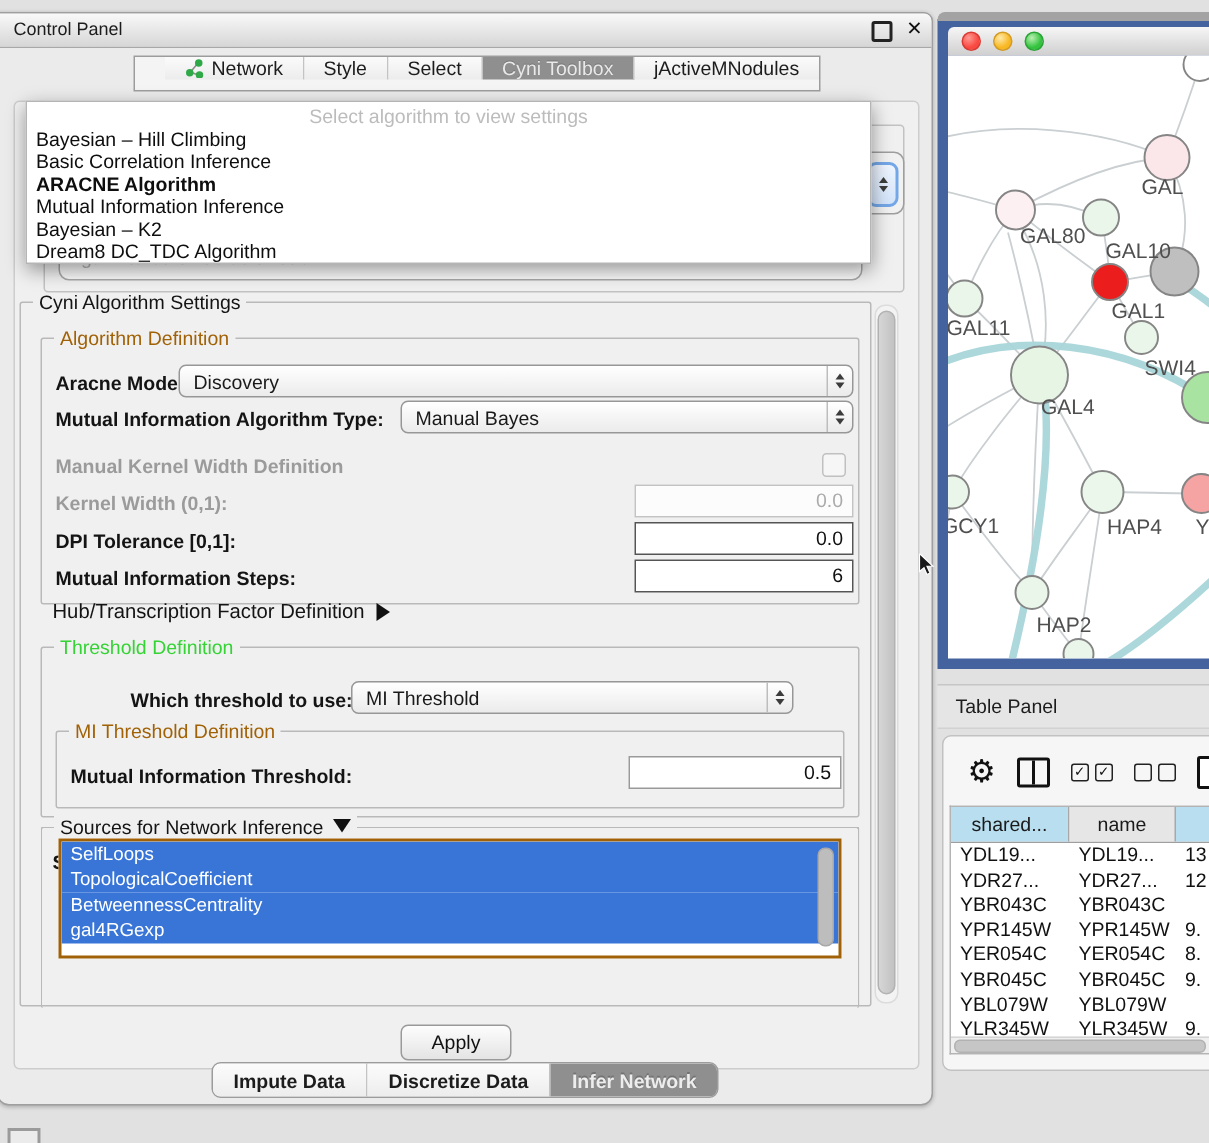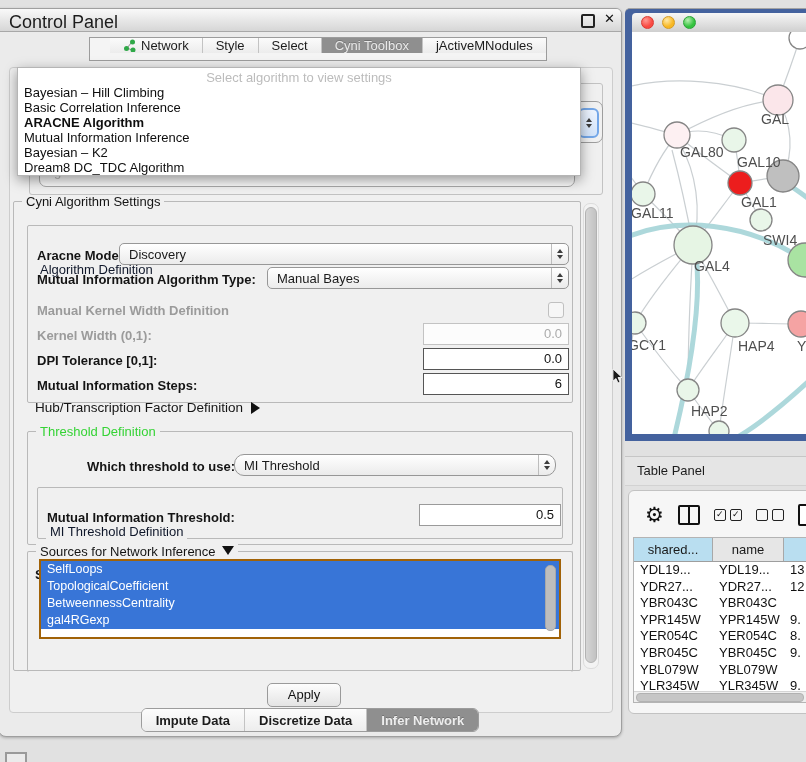--- a/index.html
+++ b/index.html
@@ -4,21 +4,21 @@
 <style>
   html,body{margin:0;padding:0;}
   body{width:806px;height:762px;overflow:hidden;background:#e1e1e1;
        font-family:"Liberation Sans","DejaVu Sans",sans-serif;-webkit-font-smoothing:antialiased;}
   .stage{position:relative;width:806px;height:762px;overflow:hidden;}
   
   .cp-window{position:absolute;left:-2px;top:8px;width:622px;height:727px;background:#ebebeb;
              border:1px solid #9f9f9f;border-radius:0 6px 8px 8px;box-shadow:0 1px 3px rgba(0,0,0,.25);}
   .cp-titlebar{position:absolute;left:0;top:0;right:0;height:22px;
                background:linear-gradient(#f9f9f9,#d6d6d6);border-bottom:1px solid #a8a8a8;border-radius:0 5px 0 0;}
-  .cp-title{position:absolute;left:10px;top:3px;font-size:18px;color:#1c1c1c;}
+  .cp-title{position:absolute;left:10px;top:3px;font-size:12px;color:#1c1c1c;}
   .cp-float{position:absolute;right:26px;top:5px;width:10px;height:10px;border:2px solid #222;border-radius:2px;}
   .cp-close{position:absolute;right:6px;top:2px;font-size:13px;font-weight:bold;color:#111;}
   
   .tabbar{position:absolute;left:90px;top:28px;height:22px;display:flex;align-items:flex-start;
           border:1px solid #9c9c9c;border-radius:0;overflow:hidden;background:#f4f4f4;padding-left:20px;}
   .tab{display:flex;align-items:center;gap:5px;padding:0 13px;font-size:13px;color:#1c1c1c;
        border-right:1px solid #c3c3c3;background:linear-gradient(#fbfbfb,#ececec);white-space:nowrap;}
   .tab:last-child{border-right:none;}
   .tab.selected{background:#8f8f8f;color:#e9e9e9;text-shadow:0 -1px 0 rgba(0,0,0,.2);}
   
@@ -33,21 +33,21 @@
                   background:#fafafa;z-index:1;color:#b9b9b9;font-size:13px;line-height:28px;padding-left:14px;box-sizing:border-box;}
   
   .popup{position:absolute;left:18px;top:58px;width:562px;height:107px;background:#ffffff;border:1px solid #b5b5b5;
          box-shadow:0 4px 12px rgba(0,0,0,.4);z-index:5;}
   .popup-hint{height:15px;text-align:center;font-size:13px;color:#bcbcbc;padding-top:2px;}
   .popup-item{height:15px;line-height:15px;font-size:13px;color:#0e0e0e;padding-left:6px;white-space:nowrap;}
   .popup-item.bold{font-weight:bold;}
   
   .group{position:absolute;border:1px solid #b9b9b9;border-radius:2px;}
   .group-label{position:absolute;top:-8px;left:8px;background:#f0f0f0;padding:0 4px;font-size:13px;color:#141414;white-space:nowrap;}
-  .group-label.blue{color:#0f172a;margin-top:44px;}
+  .group-label.blue{color:#a16207;}
   .group-label.green{color:#35d335;}
   .lbl{position:absolute;font-size:13px;font-weight:bold;color:#141414;white-space:nowrap;}
   .lbl.plain{font-weight:normal;}
   .lbl.disabled{color:#9b9b9b;}
   .field{position:absolute;box-sizing:border-box;height:22px;background:#fff;border:1px solid #555;
          font-size:13px;color:#111;text-align:right;padding:0 6px;line-height:20px;}
   .field.disabled{border:1px solid #c3c3c3;color:#ababab;background:#fcfcfc;}
   .combo{position:absolute;box-sizing:border-box;height:22px;border:1px solid #979797;border-radius:5px;
          background:linear-gradient(#ffffff,#ebebeb);display:flex;align-items:center;}
   .combo .val{flex:1;font-size:13px;color:#1a1a1a;padding-left:9px;white-space:nowrap;overflow:hidden;}
@@ -72,21 +72,21 @@
              background:linear-gradient(#fdfdfd,#e4e4e4);font-size:13px;color:#111;text-align:center;line-height:21px;}
   .bottom-tabbar{position:absolute;left:0;top:699px;width:622px;display:flex;justify-content:center;}
   .btab-group{display:flex;border:1px solid #9c9c9c;border-radius:6px;overflow:hidden;background:#f6f6f6;height:22px;}
   .btab{display:flex;align-items:center;padding:0 14px;font-size:13px;font-weight:bold;color:#1c1c1c;border-right:1px solid #c3c3c3;
         background:linear-gradient(#fcfcfc,#ededed);white-space:nowrap;}
   .btab:last-child{border-right:none;}
   .btab.selected{background:#8f8f8f;color:#ededed;font-weight:bold;text-shadow:0 -1px 0 rgba(0,0,0,.2);}
   .corner-box{position:absolute;left:5px;top:752px;width:18px;height:14px;border:2px solid #9a9a9a;background:#ebebeb;}
   
   .net-frame{position:absolute;left:625px;top:8px;width:181px;height:432px;background:#44629e;border-radius:5px 0 0 0;
-             border-top:1px solid #a3a3a3;}
+             border-top:6px solid #a3a3a3;}
   .net-titlebar{position:absolute;left:7px;top:4px;right:0;height:19px;background:linear-gradient(#f6f6f6,#cfcfcf);
                 border-bottom:1px solid #9a9a9a;border-radius:4px 0 0 0;display:flex;align-items:center;padding-left:9px;gap:8px;}
   .light{width:13px;height:13px;border-radius:50%;box-sizing:border-box;}
   .light.red{background:radial-gradient(circle at 35% 30%,#ff9a93,#f94a42 60%);border:1px solid #d93a33;}
   .light.yellow{background:radial-gradient(circle at 35% 30%,#ffe9a8,#f8b824 60%);border:1px solid #d49b22;}
   .light.green{background:radial-gradient(circle at 35% 30%,#b9f0b2,#35c33f 60%);border:1px solid #2aa337;}
   .net-canvas{position:absolute;left:7px;top:23px;width:174px;height:402px;background:#fff;overflow:hidden;}
   
   .tp-titlebar{position:absolute;left:625px;top:456px;width:181px;height:28px;background:#e5e5e5;border-top:1px solid #c6c6c6;
                border-bottom:1px solid #d2d2d2;}
@@ -210,21 +210,21 @@
     <div class="field" style="left:424px;top:339px;width:146px;">0.0</div>
     <span class="lbl" style="left:38px;top:369px;">Mutual Information Steps:</span>
     <div class="field" style="left:424px;top:364px;width:146px;">6</div>
 
     <span class="lbl plain" style="left:36px;top:391px;font-size:13.5px;"><span>Hub/Transcription Factor Definition</span><span class="tri-right"></span></span>
 
     <div class="group" style="left:28px;top:422px;width:544px;height:112px;">
       <span class="group-label green">Threshold Definition</span>
     </div>
     <span class="lbl" style="left:88px;top:450px;">Which threshold to use:</span>
-    <div class="combo" style="left:235px;top:445px;width:322px;border-radius:10px;">
+    <div class="combo" style="left:235px;top:445px;width:295px;">
       <span class="val">MI Threshold</span>
       <span class="stepper">
           <span class="arrow-up"></span>
           <span class="arrow-dn"></span>
         </span>
     </div>
     <div class="group" style="left:38px;top:478px;width:524px;height:50px;background:#f0f0f0;">
       <span class="group-label blue">MI Threshold Definition</span>
     </div>
     <span class="lbl" style="left:48px;top:501px;">Mutual Information Threshold:</span>

